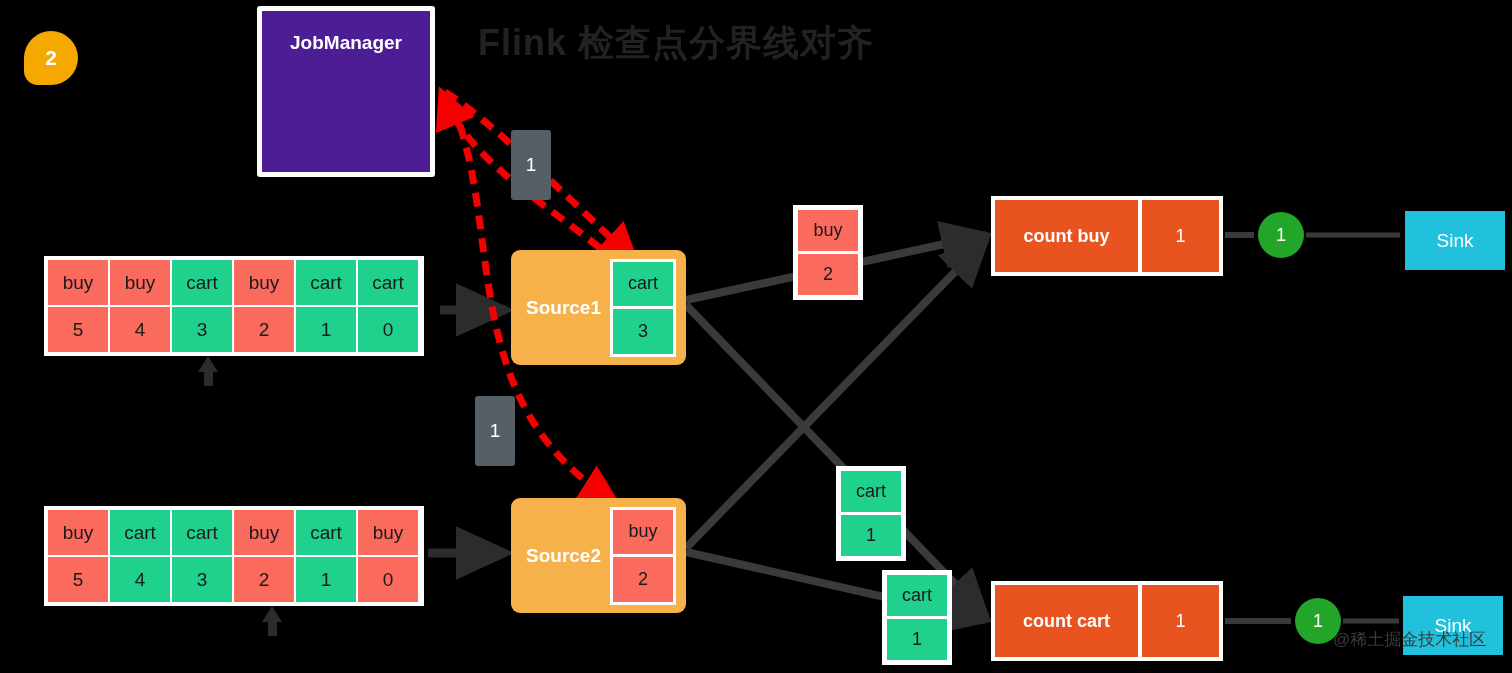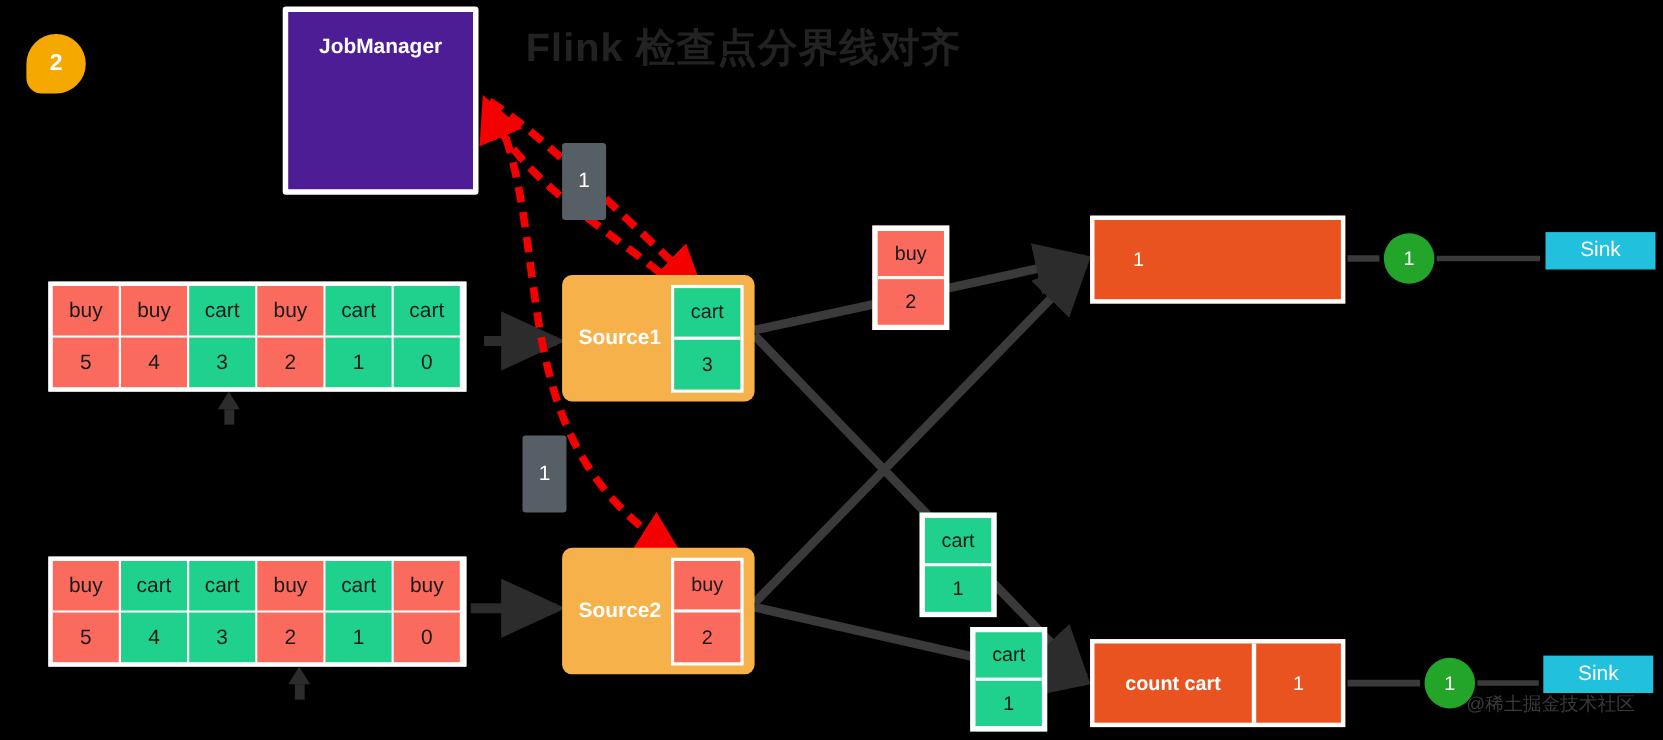--- a/index.html
+++ b/index.html
@@ -209,21 +209,21 @@
     background: #22a529;
     color: #ffffff;
     font-size: 18px;
     display: flex; align-items: center; justify-content: center;
   }
   #state-circle-1 { left: 1258px; top: 212px; }
   #state-circle-2 { left: 1295px; top: 598px; }
 
   
   .sink-box {
-    width: 100px; height: 34px;
+    width: 100px; height: 59px;
     background: #21c1de;
     color: #ffffff;
     font-size: 19px;
     display: flex; align-items: center; justify-content: center;
   }
   #sink1 { left: 1405px; top: 211px; }
   #sink2 { left: 1403px; top: 596px; }
 
   
   #wires { left: 0; top: 0; width: 1512px; height: 673px; pointer-events: none; }
@@ -372,20 +372,21 @@
   <div id="flight-cart1a" class="abs flight-cell" style="background:#1fd18d">
     <div class="top" style="background:#1fd18d">cart</div>
     <div class="bot" style="background:#1fd18d">1</div>
   </div>
   <div id="flight-cart1b" class="abs flight-cell" style="background:#1fd18d">
     <div class="top" style="background:#1fd18d">cart</div>
     <div class="bot" style="background:#1fd18d">1</div>
   </div>
 
   <div id="count-buy" class="abs count-box">
+    <div class="count-name">count  buy</div>
     <div class="count-val">1</div>
   </div>
   <div id="count-cart" class="abs count-box">
     <div class="count-name">count cart</div>
     <div class="count-val">1</div>
   </div>
 
   <div id="state-circle-1" class="abs state-circle">1</div>
   <div id="state-circle-2" class="abs state-circle">1</div>
 

